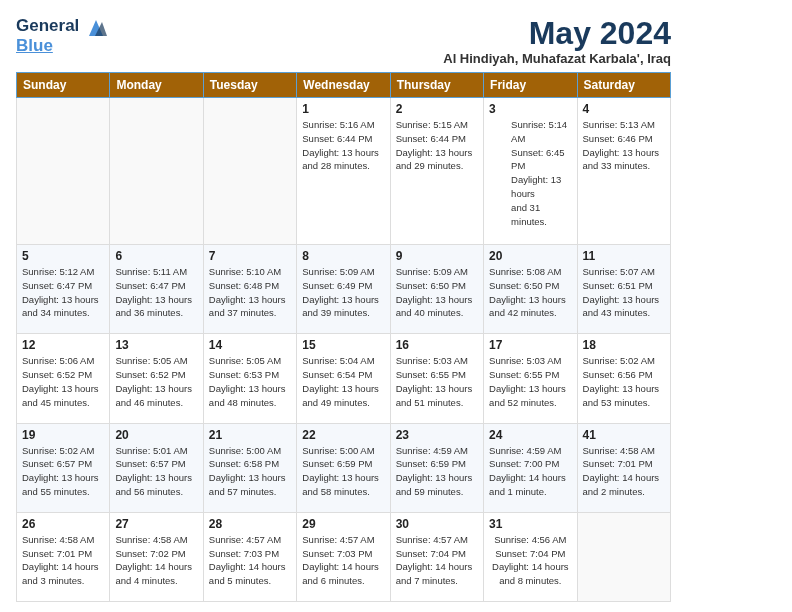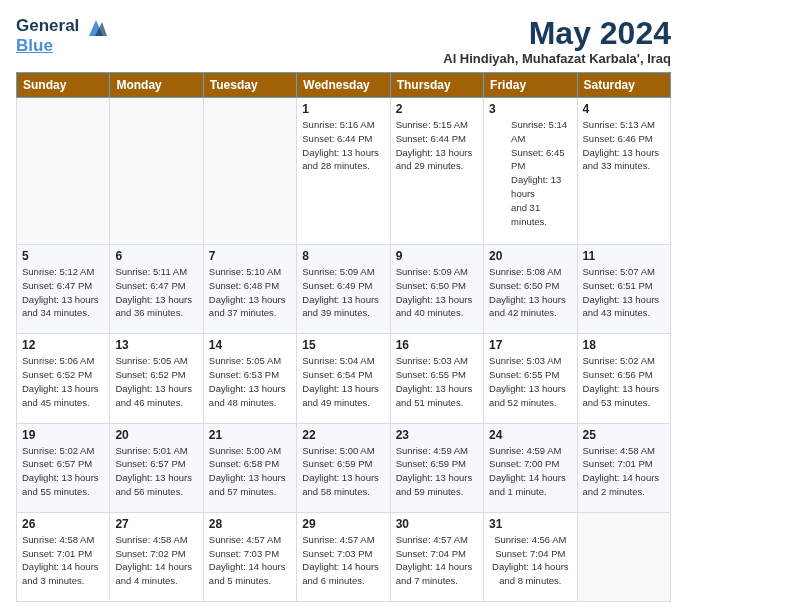--- a/index.html
+++ b/index.html
@@ -297,21 +297,21 @@
 and 59 minutes.</div>
           </td>
           <td>
             <span class="day-num">24</span>
             <div class="day-info" style="white-space: pre-line;">Sunrise: 4:59 AM
 Sunset: 7:00 PM
 Daylight: 14 hours
 and 1 minute.</div>
           </td>
           <td>
-            <span class="day-num">25</span>
+            <span class="day-num">41</span>
             <div class="day-info" style="white-space: pre-line;">Sunrise: 4:58 AM
 Sunset: 7:01 PM
 Daylight: 14 hours
 and 2 minutes.</div>
           </td>
         </tr>
         <tr>
           <td>
             <span class="day-num">26</span>
             <div class="day-info" style="white-space: pre-line;">Sunrise: 4:58 AM

